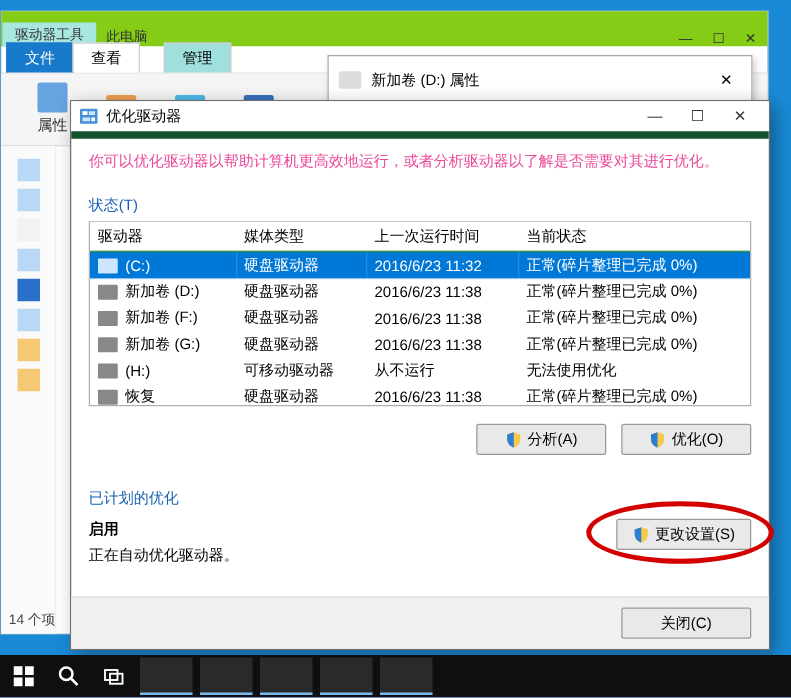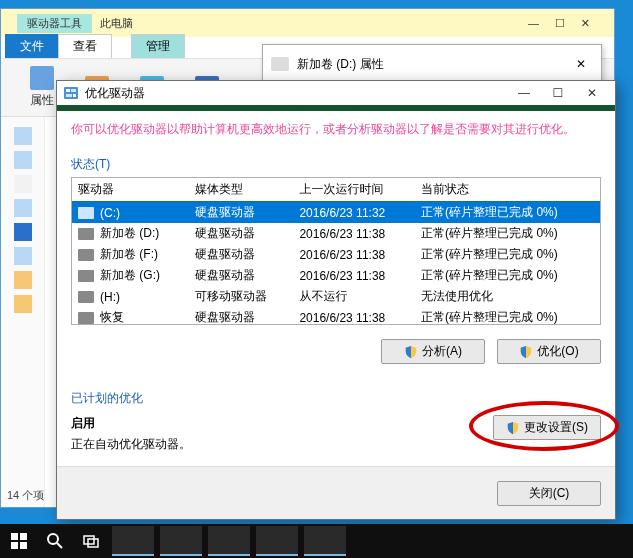--- a/index.html
+++ b/index.html
@@ -1,20 +1,20 @@
 <!DOCTYPE html>
 <html><head>
 <meta charset="utf-8">
 <style>
 * { box-sizing: border-box; margin: 0; padding: 0; font-family: 'Microsoft YaHei', 'Segoe UI', sans-serif; font-size: 12px; }
 body { width: 633px; height: 558px; background: #1a8ad6; overflow: hidden; position: relative; }
 
 
 .explorer { position: absolute; left: 0; top: 8px; width: 615px; height: 500px; background: #fff; border: 1px solid #5a9fd4; }
-.explorer-titlebar { height: 28px; background: #fef9c3; display: flex; align-items: center; padding: 0 16px; }
+.explorer-titlebar { height: 28px; background: #84cc16; display: flex; align-items: flex-end; padding: 0 1px; }
 .explorer-titlebar .sp { flex: 1; }
 .explorer-titlebar .tb { font-size: 11px; color: #333; padding: 0 8px; }
 .explorer-tabs { height: 22px; border-bottom: 1px solid #e0e0e0; display:flex; align-items:flex-end; padding-left:4px;}
 .explorer-tabs .tab { display:inline-block; padding: 3px 14px; border: 1px solid #ccc; border-bottom:none; background:#fff; font-size:12px; margin-right:-1px;}
 .explorer-tabs .tab.blue { background:#1979ca; color:#fff; border-color:#1979ca;}
 .explorer-tabs .tab.teal { background:#9fe0dc; }
 .explorer-ribbon { height: 58px; background:#f5f5f5; border-bottom:1px solid #ddd; display:flex; align-items:center; gap:10px; padding:4px 8px;}
 .ribbon-item { display:flex; flex-direction:column; align-items:center; gap:2px; color:#333;margin-left:21px; }
 .ribbon-item .ic { width:24px; height:24px; background:#66a3e0; border-radius:2px;}
 .explorer-body { display:flex; height: calc(100% - 108px); }
@@ -48,21 +48,21 @@
 .btnrow { display:flex; justify-content:flex-end; gap:12px; margin-top:14px;}
 .winbtn { min-width:104px; padding:3px 12px; background:#e9e9e9; border:1px solid #9a9a9a; border-radius:2px; display:inline-flex; align-items:center; justify-content:center; gap:4px; color:#000;}
 .shield { width:14px; height:14px; }
 .sched { margin-top:26px; }
 .sched .hdr { color:#1a5fb4; margin-bottom:8px;}
 .sched .row { display:flex; align-items:flex-start;}
 .sched .col { flex:1;}
 .sched .lbl { font-weight:bold; margin-bottom:4px;}
 .sched .txt { margin-bottom:4px;}
 .circle { position:absolute; border:4px solid #d40000; border-radius:50%/50%; width:150px; height:50px; pointer-events:none;}
-.footer { position:absolute; bottom:0; left:0; right:0; height:53px; background:#f0f0f0; border-top:1px solid #ddd; display:flex; justify-content:flex-end; align-items:center; padding:0 14px;}
+.footer { position:absolute; bottom:0; left:0; right:0; height:42px; background:#f0f0f0; border-top:1px solid #ddd; display:flex; justify-content:flex-end; align-items:center; padding:0 14px;}
 
 
 .taskbar { position:absolute; left:0; right:0; bottom:0; height:34px; background:#0f0f0f; display:flex; align-items:center; padding:0 4px; gap:6px;}
 .taskbar .tbi { width:30px; height:26px; display:flex; align-items:center; justify-content:center; color:#fff;}
 .taskbar .tbi svg { width:18px; height:18px; }
 .taskbar .tbtn { width:42px; height:30px; background:#2a2a2a; border-bottom:2px solid #76b9ed;}
 </style>
 </head>
 <body>
 

